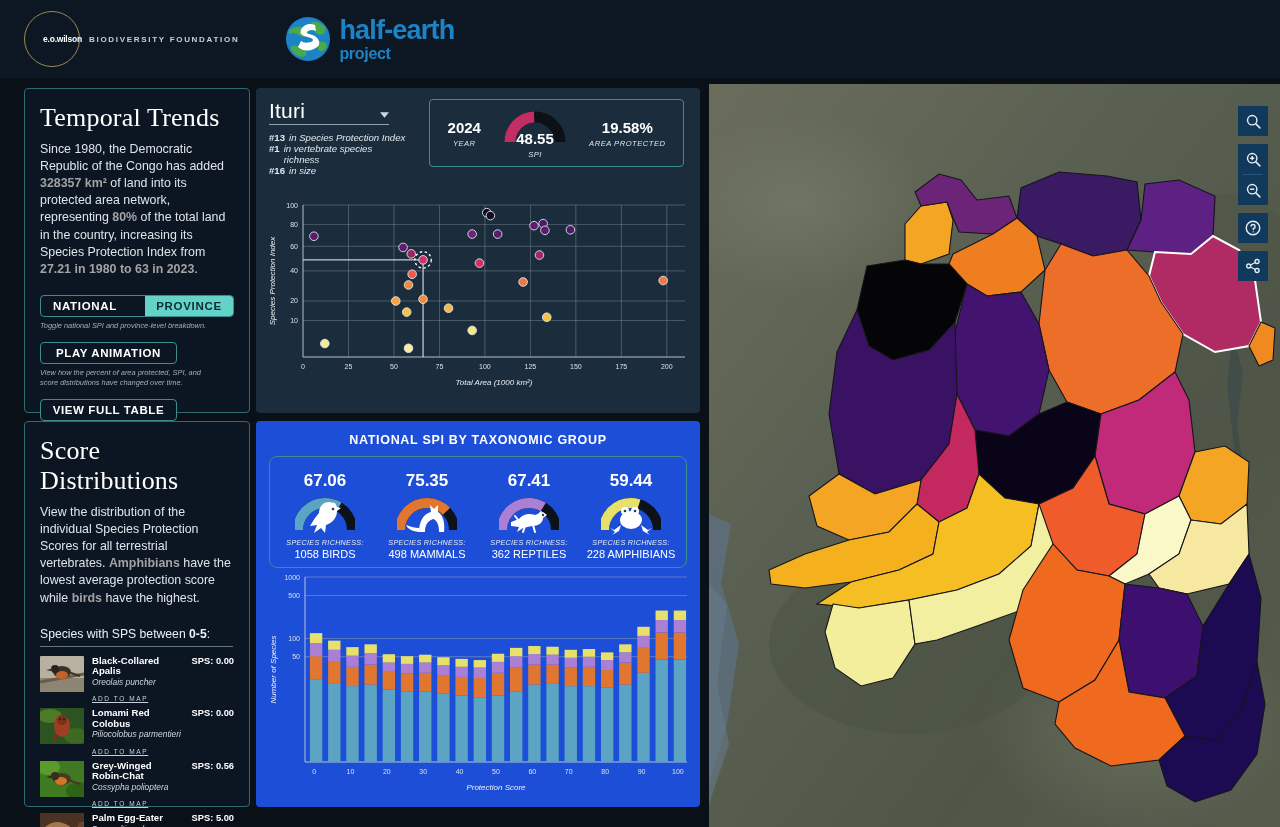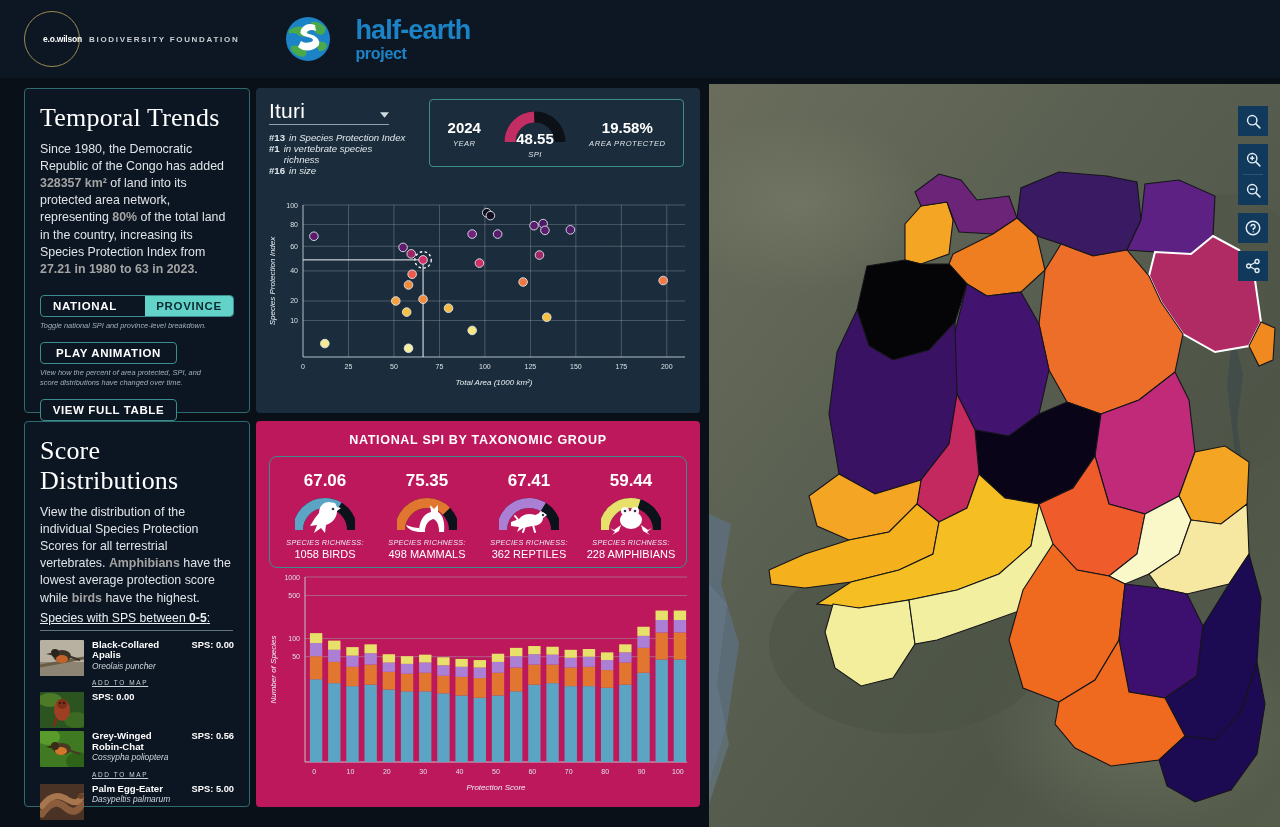--- a/index.html
+++ b/index.html
@@ -17,21 +17,21 @@
     background: #0d1723; display: flex; align-items: center; padding-left: 24px; gap: 18px;
   }
   .eow-logo { display: flex; align-items: center; gap: 9px; }
   .eow-ring {
     width: 56px; height: 56px; border-radius: 50%;
     border: 1.6px solid #9b8a52;
     display: flex; align-items: center; justify-content: center;
   }
   .eow-ring-txt { font-size: 8.5px; font-weight: bold; color: #fff; letter-spacing: -0.2px; margin-left: 21px; }
   .eow-sub { font-size: 8px; letter-spacing: 1.7px; color: #c9ced4; font-weight: bold; }
-  .he-logo { display: flex; align-items: center; gap: 24px; margin-left: 28px; }
+  .he-logo { display: flex; align-items: center; gap: 8px; margin-left: 28px; }
   .globe { width: 46px; height: 46px; position: relative; }
   .he-text { line-height: 1.0; }
   .he-title { font-size: 27px; font-weight: bold; color: #1c84c6; letter-spacing: -0.8px; }
   .he-sub { font-size: 16px; font-weight: bold; color: #1c84c6; letter-spacing: -0.3px; margin-top: 2px;}
 
   
   .map {
     position: absolute; left: 709px; top: 84px; width: 571px; height: 743px;
     background: #5e6354; overflow: hidden;
   }
@@ -45,21 +45,21 @@
   .mc-div { height: 1px; background: #2a5478; margin: 0 5px; }
 
   
   .panel {
     position: absolute; background: #0c1522;
     border: 1px solid #2e6b6e; border-radius: 4px;
   }
   .p-left-top   { left: 24px; top: 88px;  width: 226px; height: 325px; }
   .p-left-bot   { left: 24px; top: 421px; width: 226px; height: 386px; }
   .p-right-top  { left: 256px; top: 88px;  width: 444px; height: 325px; border-color: transparent; background: #1b2d3c; }
-  .p-right-bot  { left: 256px; top: 421px; width: 444px; height: 386px; border-color: transparent; background: #be185d; }
+  .p-right-bot  { left: 256px; top: 421px; width: 444px; height: 386px; border-color: transparent; background: #1d4ed8; }
 
   .serif-title {
     font-family: "Liberation Serif", serif; color: #ffffff;
     font-size: 26px; letter-spacing: 0.2px;
   }
   .body-txt { color: #dfe4e8; font-size: 12.4px; line-height: 1.38; }
   .body-txt b { color: #a3a3a3; }
 
   .toggle-wrap {
     display: flex; border: 1px solid #3c8d8d; border-radius: 4px;
@@ -279,21 +279,21 @@
     </div>
   </div>
 
   <div class="panel p-left-bot">
     <div style="padding:14px 15px 0 15px;">
       <div class="serif-title">Score Distributions</div>
       <div class="body-txt" style="margin-top:8px;">
         <span>View the distribution of the individual Species Protection Scores for all terrestrial vertebrates. </span><b>Amphibians</b><span> have the lowest average protection score while </span><b>birds</b><span> have the highest.</span>
       </div>
 
-      <div class="sp-head" style="margin-top:4px;text-decoration:underline;">
+      <div class="sp-head" style="margin-top:20px;">
         <span>Species with SPS between </span><b>0-5</b><span>:</span>
       </div>
 
       <div id="species-list" style="margin-top:6px;">
           <div class="sp-row">
             <div class="sp-thumb"><svg width="44" height="36" viewBox="0 0 44 36">
                 <rect width="44" height="36" fill="#b8b0a0"></rect>
                 <rect y="22" width="44" height="14" fill="#8d8474"></rect>
                 <path d="M0 26 L44 18" stroke="#6b5c44" stroke-width="3"></path>
                 <ellipse cx="22" cy="16" rx="9" ry="6" fill="#3a3128"></ellipse>
@@ -309,20 +309,21 @@
             <div class="sp-thumb"><svg width="44" height="36" viewBox="0 0 44 36">
                 <rect width="44" height="36" fill="#2c5420"></rect>
                 <ellipse cx="10" cy="8" rx="12" ry="7" fill="#4c7a28"></ellipse>
                 <ellipse cx="36" cy="28" rx="12" ry="8" fill="#3d6a22"></ellipse>
                 <ellipse cx="22" cy="18" rx="8" ry="11" fill="#9e3f24"></ellipse>
                 <circle cx="22" cy="12" r="5" fill="#7d3018"></circle>
                 <circle cx="20" cy="11" r="1" fill="#2a1008"></circle>
                 <circle cx="24" cy="11" r="1" fill="#2a1008"></circle>
                 <path d="M16 26 L14 34" stroke="#7d3018" stroke-width="3"></path>
               </svg></div>
+            <div class="sp-info"><div class="sp-name">Lomami Red Colobus</div><div class="sp-latin">Piliocolobus parmentieri</div><span class="sp-add">ADD TO MAP</span></div>
             <div class="sp-sps">SPS: 0.00</div>
           </div>
           <div class="sp-row">
             <div class="sp-thumb"><svg width="44" height="36" viewBox="0 0 44 36">
                 <rect width="44" height="36" fill="#3f7a22"></rect>
                 <ellipse cx="8" cy="6" rx="12" ry="8" fill="#5a9c2c"></ellipse>
                 <ellipse cx="38" cy="30" rx="12" ry="9" fill="#2f6418"></ellipse>
                 <ellipse cx="22" cy="18" rx="9" ry="6" fill="#4a3a24"></ellipse>
                 <ellipse cx="21" cy="20" rx="6" ry="4" fill="#d2762a"></ellipse>
                 <circle cx="15" cy="15" r="4" fill="#3a2c18"></circle>

